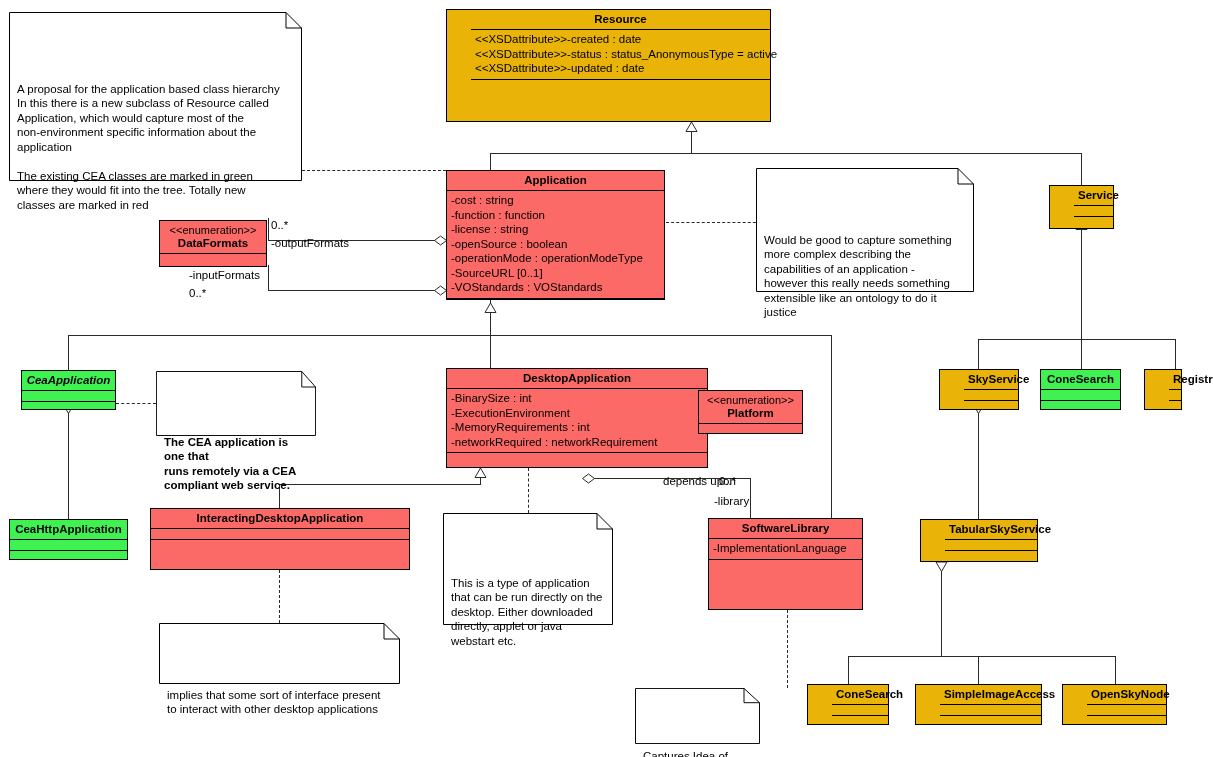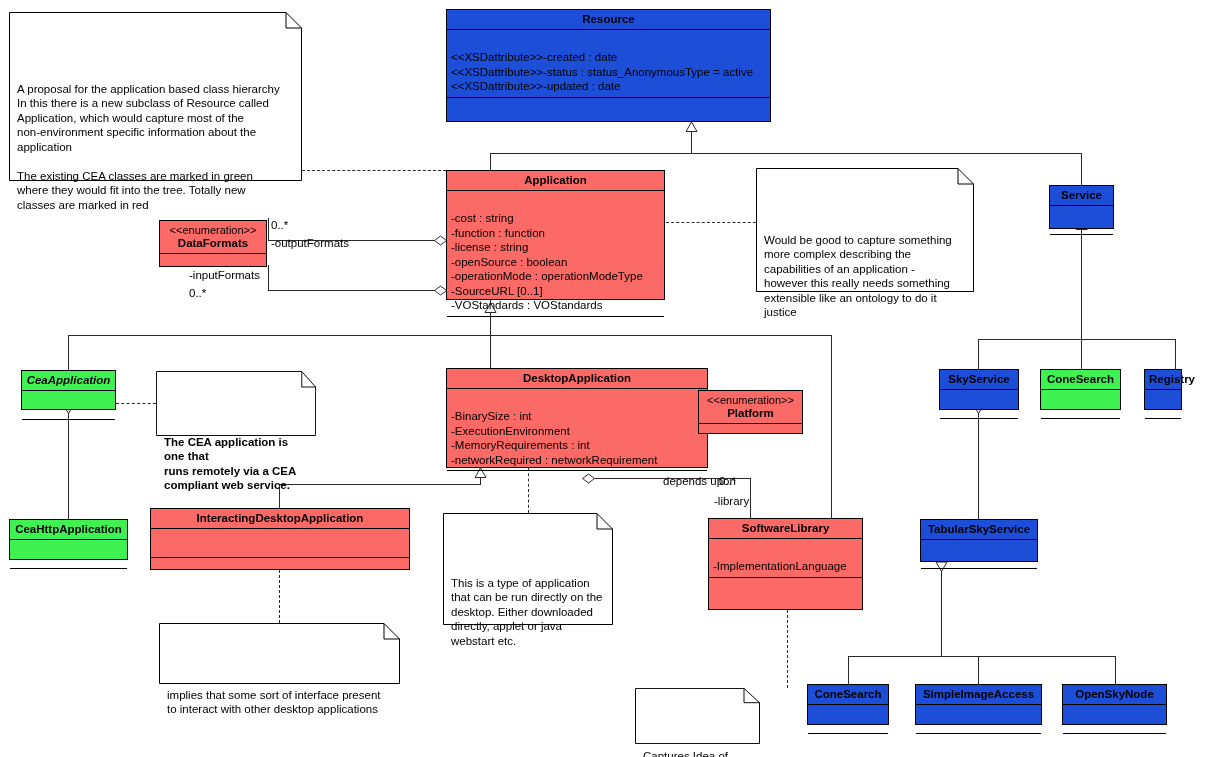--- a/index.html
+++ b/index.html
@@ -21,21 +21,21 @@
 
   
   .uml-class {
     position: absolute;
     border: 1px solid #000000;
     box-sizing: border-box;
     background: #ffcc99;
     display: flex;
     flex-direction: column;
   }
-  .uml-class.orange { background: #1d4ed8; }
+  .uml-class.orange { background: #eab308; padding-left: 24px; }
   .uml-class.red    { background: #fc6a67; }
   .uml-class.green  { background: #40f251; }
 
   .uml-name {
     font-size: 11.5px;
     font-weight: bold;
     text-align: center;
     padding: 3px 4px 3px 4px;
     border-bottom: 1px solid #000000;
     color: #000000;
@@ -59,21 +59,20 @@
     white-space: nowrap;
   }
   .uml-attrs {
     font-size: 11.5px;
     line-height: 14.5px;
     padding: 2px 4px 3px 4px;
     border-bottom: 1px solid #000000;
     color: #000000;
     white-space: pre;
     flex: 0 0 auto;
-    margin-top: 18px;
   }
   .uml-attrs.empty { min-height: 10px; padding: 0; }
   .uml-ops {
     flex: 1 1 auto;
     min-height: 10px;
   }
 
   
   .uml-note {
     position: absolute;

